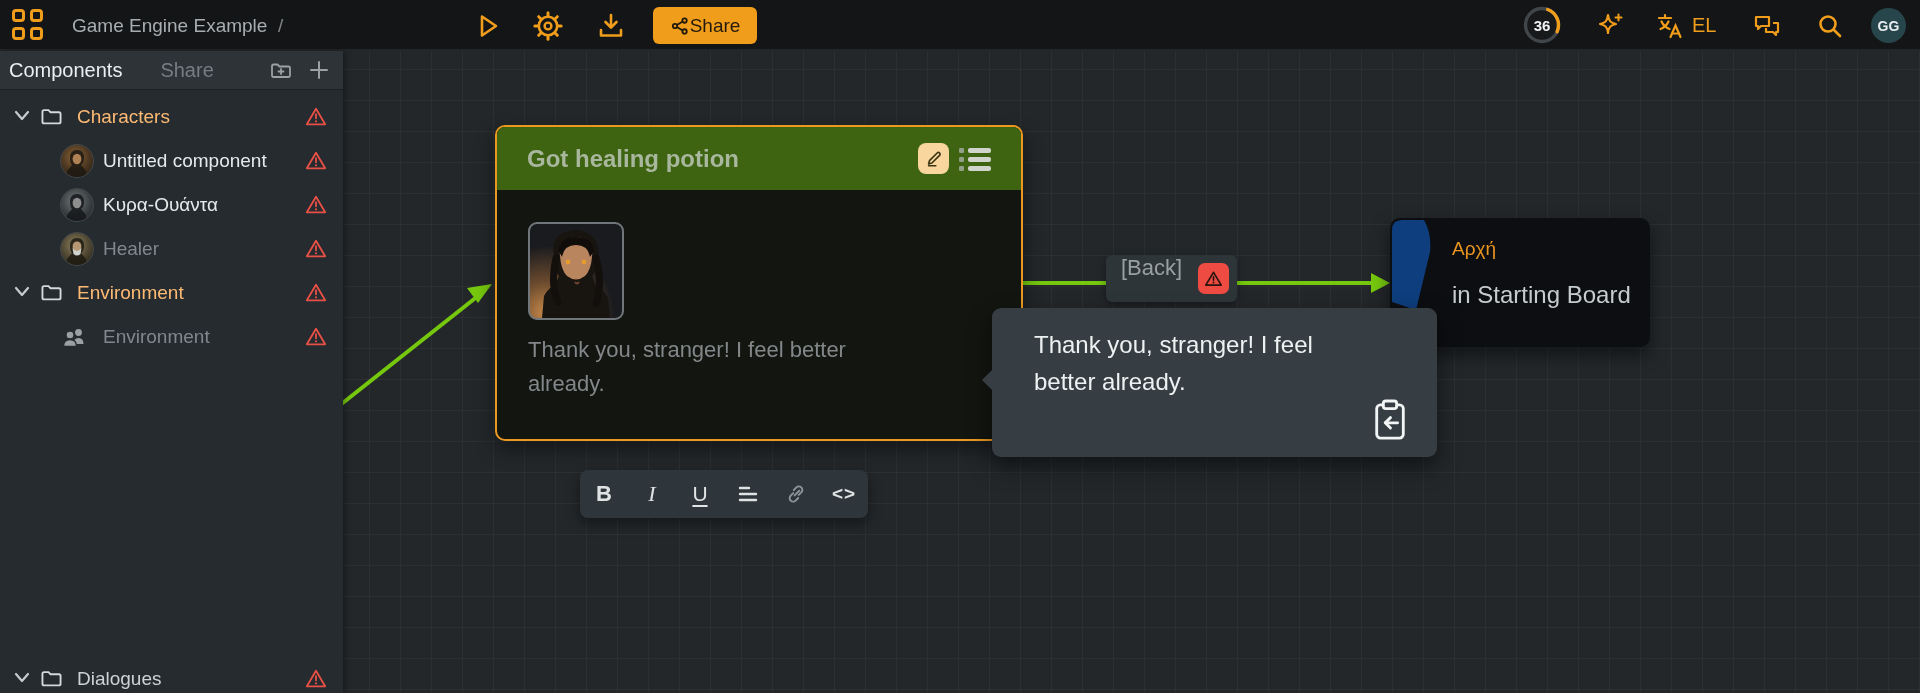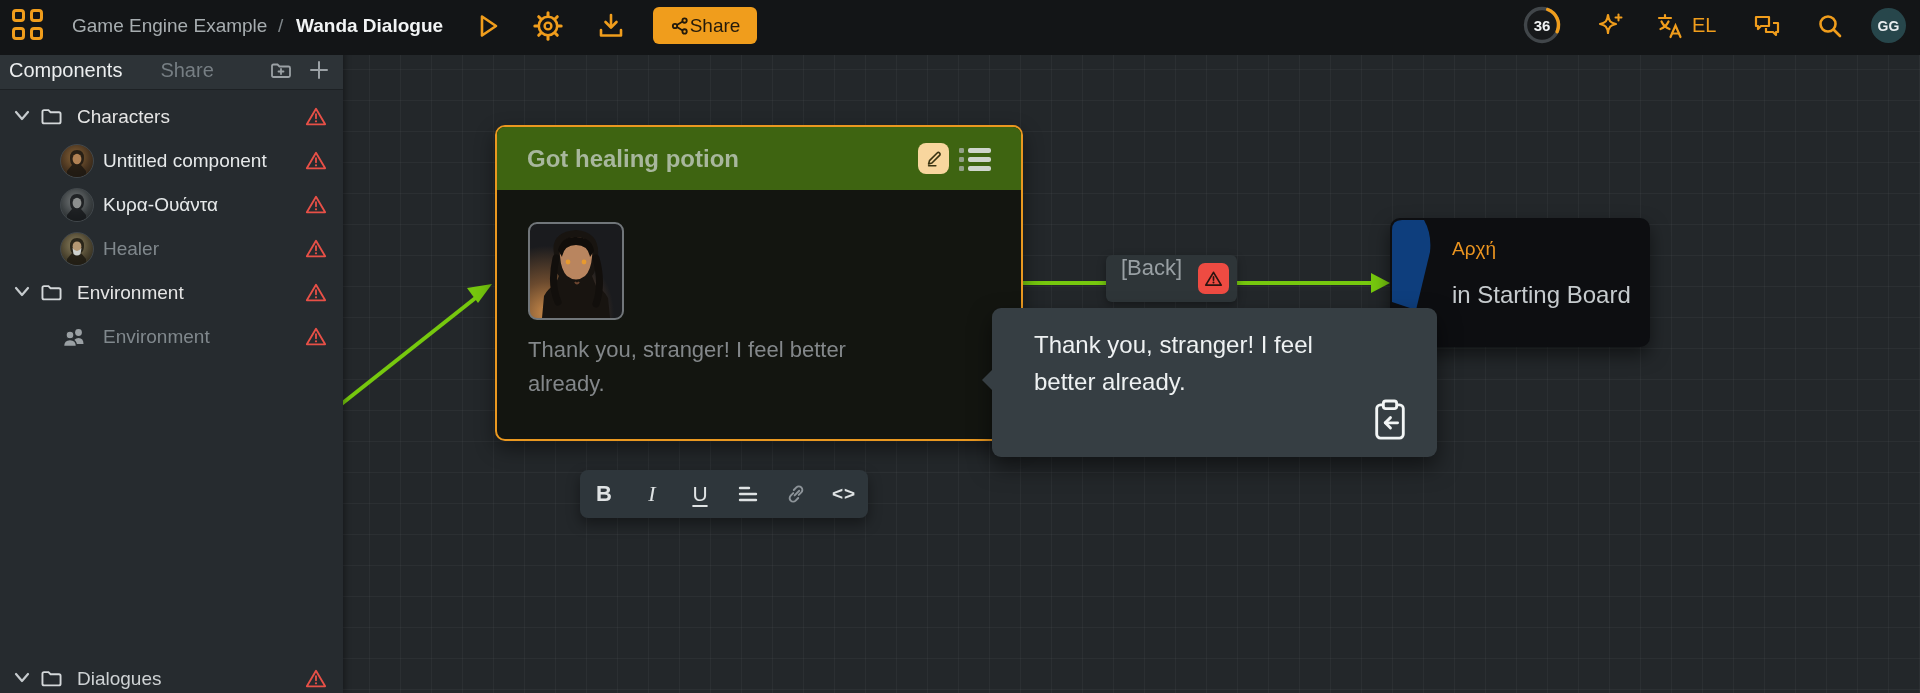--- a/index.html
+++ b/index.html
@@ -1,21 +1,21 @@
 <!DOCTYPE html>
 <html><head>
 <meta charset="utf-8">
 <style>
   * { margin:0; padding:0; box-sizing:border-box; }
   html,body { background:#0d0e10; }
   body { font-family:"Liberation Sans","DejaVu Sans",sans-serif; }
   #app { position:relative; width:1920px; height:693px; overflow:hidden; background:#23272a; }
 
   
-  .topbar { position:absolute; left:0; top:0; width:1920px; height:55px; background:#131517; z-index:50; }
+  .topbar { position:absolute; left:0; top:0; width:1920px; height:49px; background:#131517; z-index:50; }
   .logo { position:absolute; left:12px; top:9px; width:34px; height:34px; display:grid; grid-template-columns:13px 13px; grid-template-rows:13px 13px; gap:5px; }
   .logo span { border:3px solid #f09d1c; border-radius:4px; }
   .crumb { position:absolute; top:0; height:51px; display:flex; align-items:center; font-size:19px; }
   .crumb-project { left:72px; color:#a7adb0; }
   .crumb-sep { left:278px; color:#80878b; }
   .crumb-page { left:296px; color:#f2f4f5; font-weight:600; }
   .tb-icon { position:absolute; top:11px; width:30px; height:30px; cursor:pointer; }
   .share-btn { position:absolute; left:653px; top:7px; width:104px; height:37px; background:#f09d1c; border-radius:6px; display:flex; align-items:center; justify-content:center; color:#231a0b; font-size:19px; font-weight:500; cursor:pointer; }
   .credits { position:absolute; left:1522px; top:5px; width:40px; height:40px; }
   .credits .num { position:absolute; left:0; top:0; width:40px; height:40px; display:flex; align-items:center; justify-content:center; color:#f1f3f4; font-size:15px; font-weight:700; }
@@ -27,21 +27,21 @@
   .panel-head { position:absolute; left:0; width:343px; height:39px; background:#2d3337; border-bottom:1px solid #1d2124; display:flex; align-items:center; }
   .tab-active { margin-left:9px; color:#eceeef; font-size:20px; cursor:pointer; }
   .tab-idle { margin-left:38px; color:#767e83; font-size:20px; cursor:pointer; }
   .head-title { margin-left:16px; color:#eceeef; font-size:20px; }
   .head-icons { position:absolute; right:12px; top:7px; display:flex; gap:14px; }
   .head-icons svg { cursor:pointer; }
   .row { position:absolute; left:0; width:343px; height:44px; cursor:pointer; }
   .row .chev { position:absolute; left:14px; top:15px; }
   .row .foldico { position:absolute; left:40px; top:11px; }
   .row .warn { position:absolute; left:305px; top:11px; }
-  .lbl-dim { position:absolute; left:77px; top:11px; font-size:19px; color:#e5e5e5; white-space:nowrap; }
+  .lbl-dim { position:absolute; left:77px; top:11px; font-size:19px; color:#fdba74; white-space:nowrap; }
   .lbl-lit { position:absolute; left:103px; top:11px; font-size:19px; color:#e6e9ea; white-space:nowrap; }
   .lbl-dim2 { position:absolute; left:103px; top:11px; font-size:19px; color:#80888d; white-space:nowrap; }
   .avatar-s { position:absolute; left:60px; top:5px; width:34px; height:34px; border-radius:50%; overflow:hidden; border:1px solid #41474b; }
   .compico { position:absolute; left:62px; top:11px; }
 
   
   .canvas { position:absolute; left:343px; top:51px; width:1577px; height:642px; background-color:#23272a;
     background-image:linear-gradient(rgba(255,255,255,.035) 1px, transparent 1px),linear-gradient(90deg, rgba(255,255,255,.035) 1px, transparent 1px);
     background-size:31px 31px; background-position:-5px -13px; }
   .wires { position:absolute; left:0; top:0; width:1577px; height:642px; pointer-events:none; }
@@ -90,21 +90,20 @@
   <div class="topbar">
     <div class="logo">
         <span></span>
         <span></span>
         <span></span>
         <span></span>
       </div>
 
     <div class="crumb crumb-project">Game Engine Example</div>
     <div class="crumb crumb-sep">/</div>
-    <div class="crumb crumb-page">Wanda Dialogue</div>
 
     <svg class="tb-icon" style="left:473px" viewBox="0 0 30 30">
       <path d="M9 5.5 L23 15 L9 24.5 Z" fill="none" stroke="#f09d1c" stroke-width="2.6" stroke-linejoin="round"></path>
     </svg>
 
     <svg class="tb-icon" style="left:533px" viewBox="0 0 30 30">
       <circle cx="15" cy="15" r="9.2" fill="none" stroke="#f09d1c" stroke-width="2.6"></circle>
       <circle cx="15" cy="15" r="3.4" fill="none" stroke="#f09d1c" stroke-width="2.4"></circle>
       <g stroke="#f09d1c" stroke-width="3" stroke-linecap="round">
         <line x1="15" y1="1.8" x2="15" y2="5"></line>

